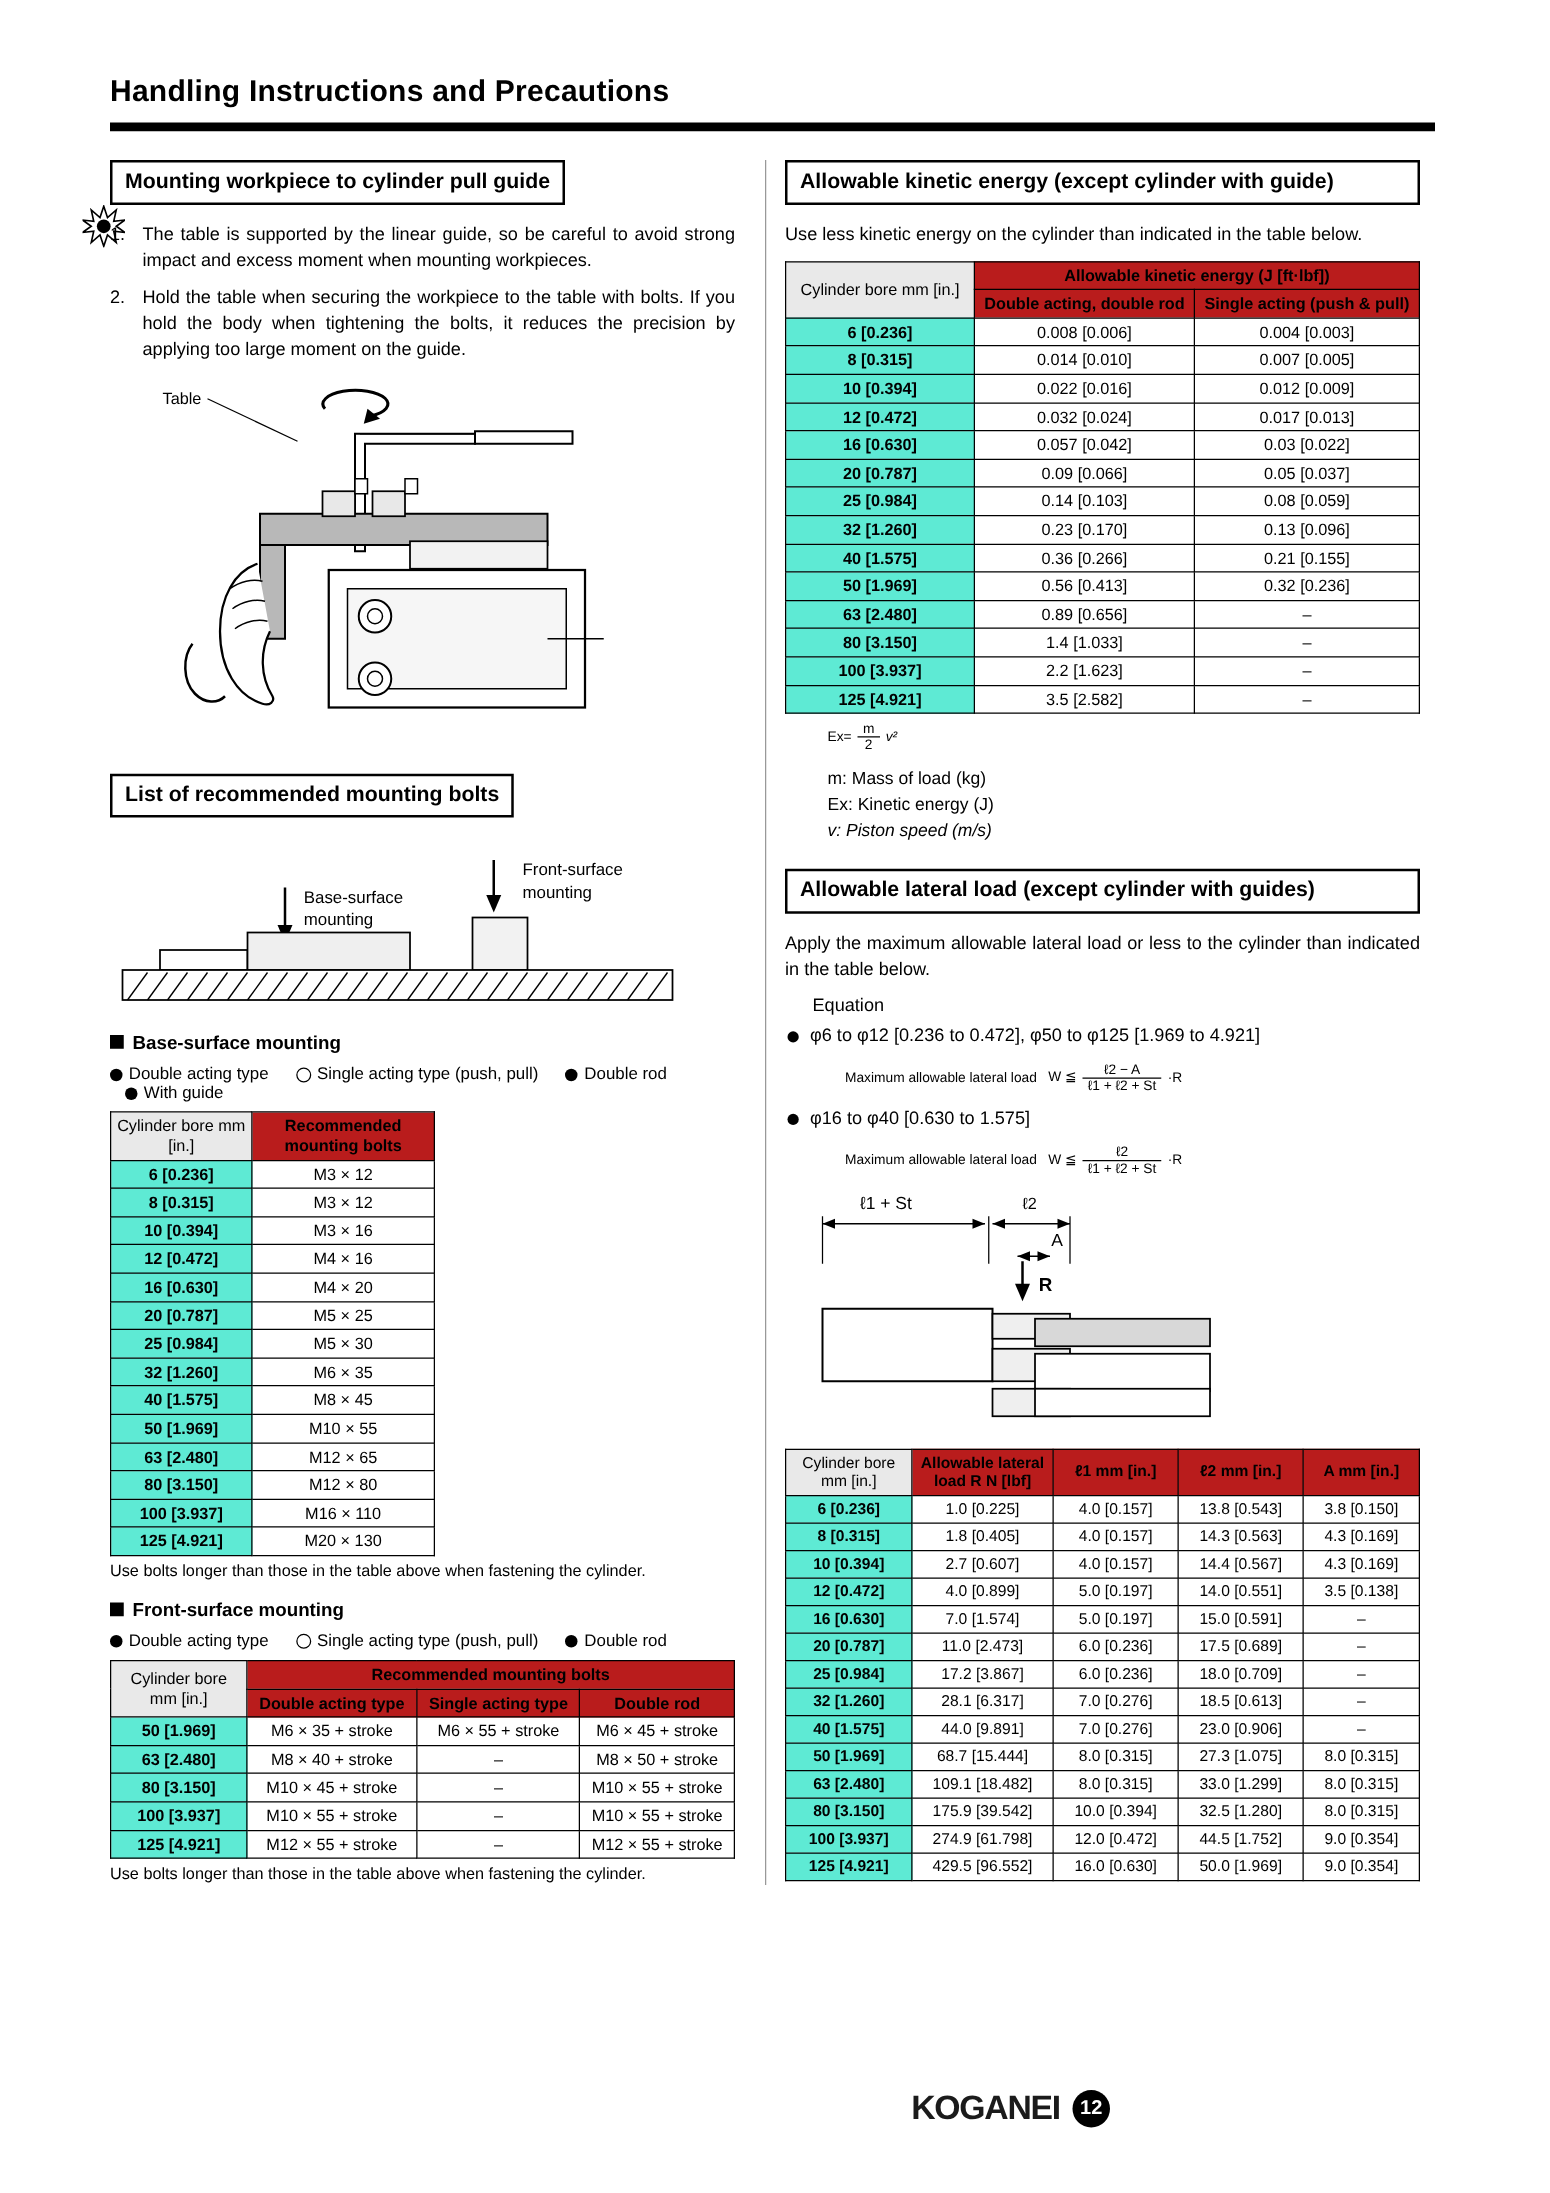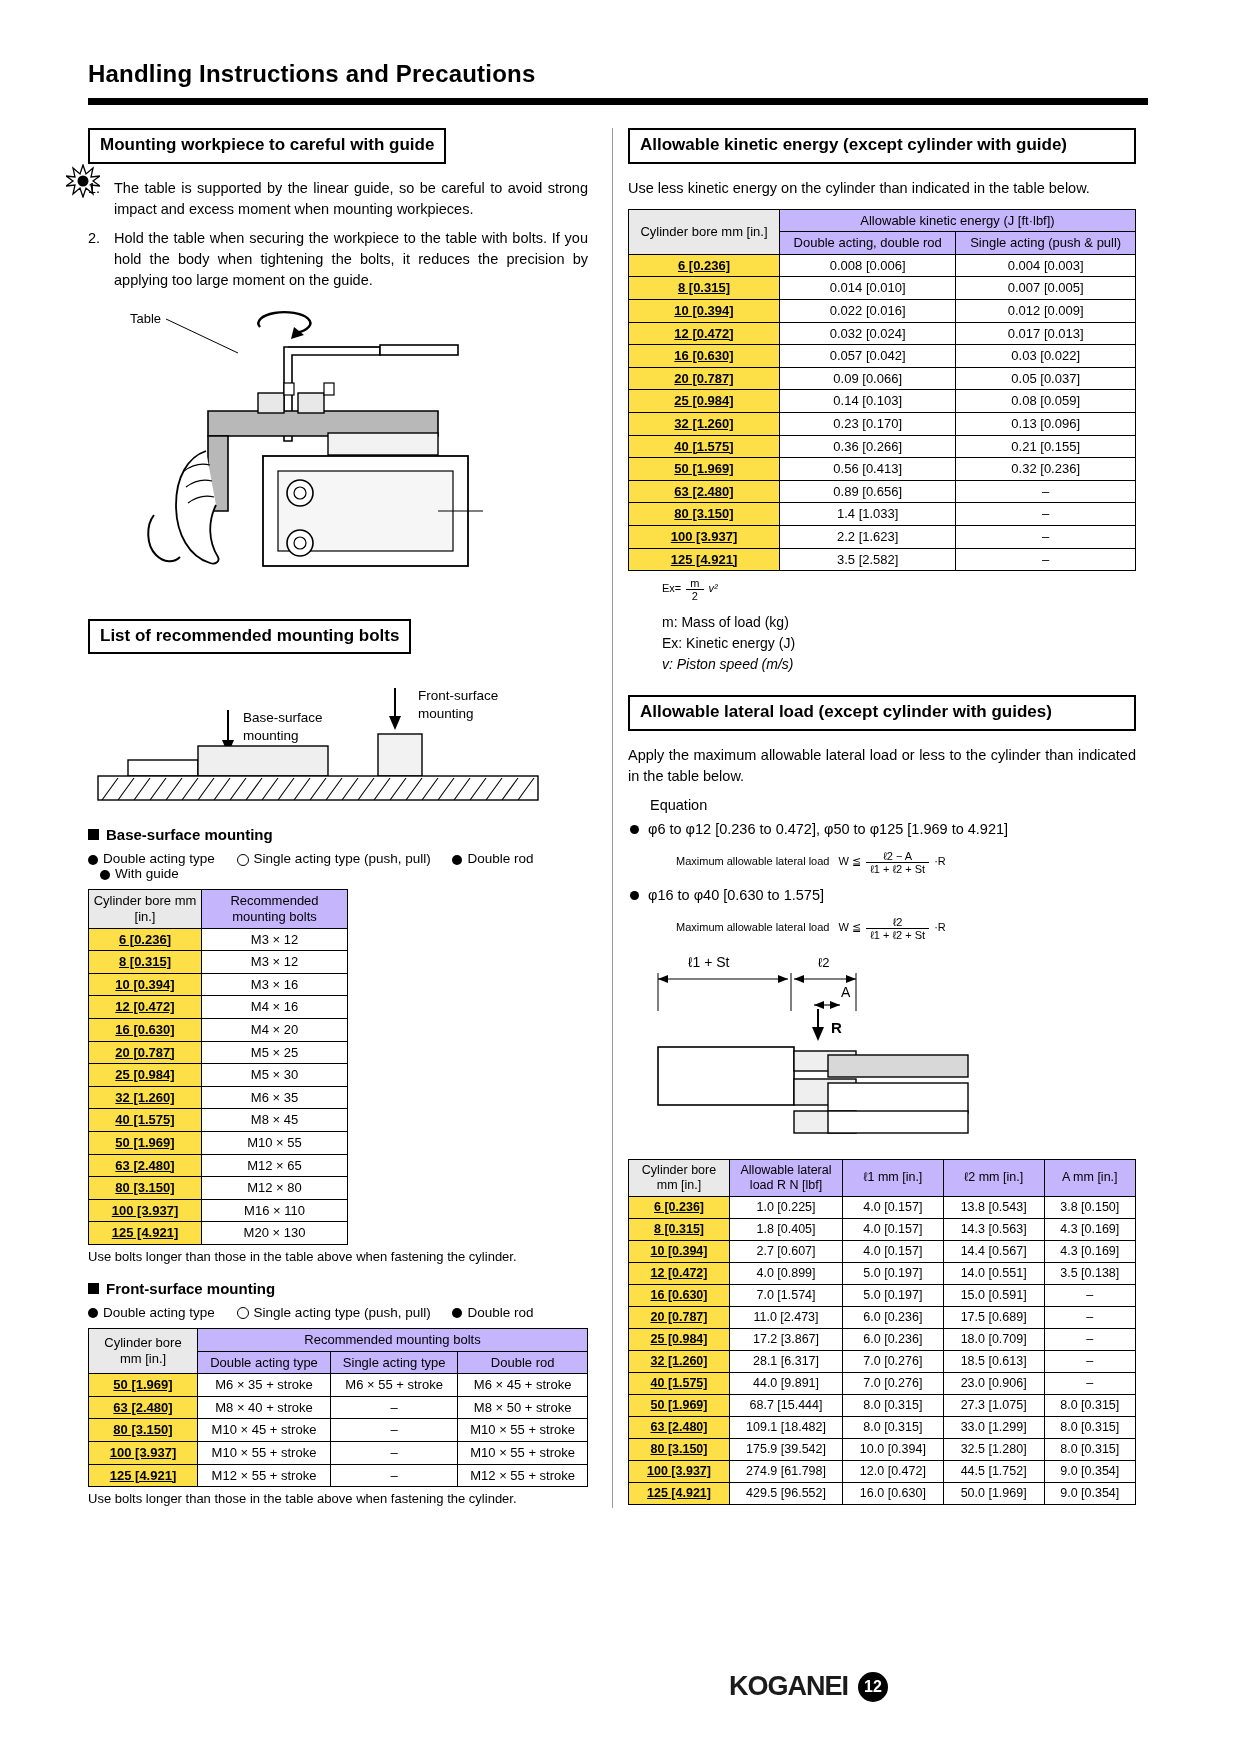--- a/index.html
+++ b/index.html
@@ -25,22 +25,22 @@
   p{margin:0 0 10px 0;font-size:14.5px;line-height:1.45;text-align:justify;}
   ol.numlist{margin:0;padding:0;list-style:none;}
   ol.numlist li{
     position:relative;padding-left:26px;margin-bottom:8px;font-size:14.5px;line-height:1.45;text-align:justify;
   }
   ol.numlist li .num{position:absolute;left:0;top:0;font-weight:normal;}
   .warn-icon{position:absolute;left:-22px;top:36px;width:34px;height:34px;}
   .fig{margin:10px 0 18px 0;}
   table.t{border-collapse:collapse;font-size:13px;width:100%;}
   table.t th,table.t td{border:1px solid #000;padding:3px 4px;text-align:center;line-height:1.2;}
-  table.t th{font-weight:normal;background:#c4b5fd;}
-  table.t td.bore{font-weight:bold;background:#fde047;text-decoration:underline;}
+  table.t th{font-weight:bold;background:#b91c1c;}
+  table.t td.bore{font-weight:bold;background:#5eead4;}
   table.t th.bore{font-weight:normal;background:#e9e9e9;}
   .note{font-size:13px;margin:4px 0 16px 0;}
   .subhead{font-size:15px;font-weight:bold;margin:16px 0 8px 0;}
   .subhead .sq{display:inline-block;width:11px;height:11px;background:#000;margin-right:7px;}
   .legend{font-size:13.5px;margin:0 0 8px 0;}
   .legend .dotb{display:inline-block;width:10px;height:10px;border-radius:50%;background:#000;margin:0 5px 0 0;vertical-align:middle;}
   .legend .dotw{display:inline-block;width:10px;height:10px;border-radius:50%;background:#fff;border:1.5px solid #000;margin:0 5px 0 12px;vertical-align:middle;}
   .legend span.item{white-space:nowrap;margin-right:6px;}
   ul.bullets{margin:6px 0 10px 0;padding:0;list-style:none;}
   ul.bullets li{position:relative;padding-left:20px;font-size:14.5px;line-height:1.45;margin-bottom:6px;text-align:justify;}
@@ -67,21 +67,21 @@
 
 <div class="page">
 
   <div class="page-title">Handling Instructions and Precautions</div>
   <div class="title-rule"></div>
   <div class="vrule"></div>
 
   <div class="col-left">
 
     <div style="position:relative;">
-      <div class="sec-head">Mounting workpiece to careful with guide</div>
+      <div class="sec-head">Mounting workpiece to cylinder pull guide</div>
 
       <div class="warn-icon">
         <svg width="34" height="34" viewBox="0 0 34 34">
           <polygon points="17,1 20,10 27,4 25,13 34,12 27,17 34,22 25,21 27,30 20,24 17,33 14,24 7,30 9,21 0,22 7,17 0,12 9,13 7,4 14,10" fill="#ffffff" stroke="#000" stroke-width="1.3"></polygon>
           <circle cx="17" cy="17" r="5.5" fill="#000"></circle>
         </svg>
       </div>
 
       <ol class="numlist">
         <li><span class="num">1.</span><span>The table is supported by the linear guide, so be careful to avoid strong impact and excess moment when mounting workpieces.</span></li>

